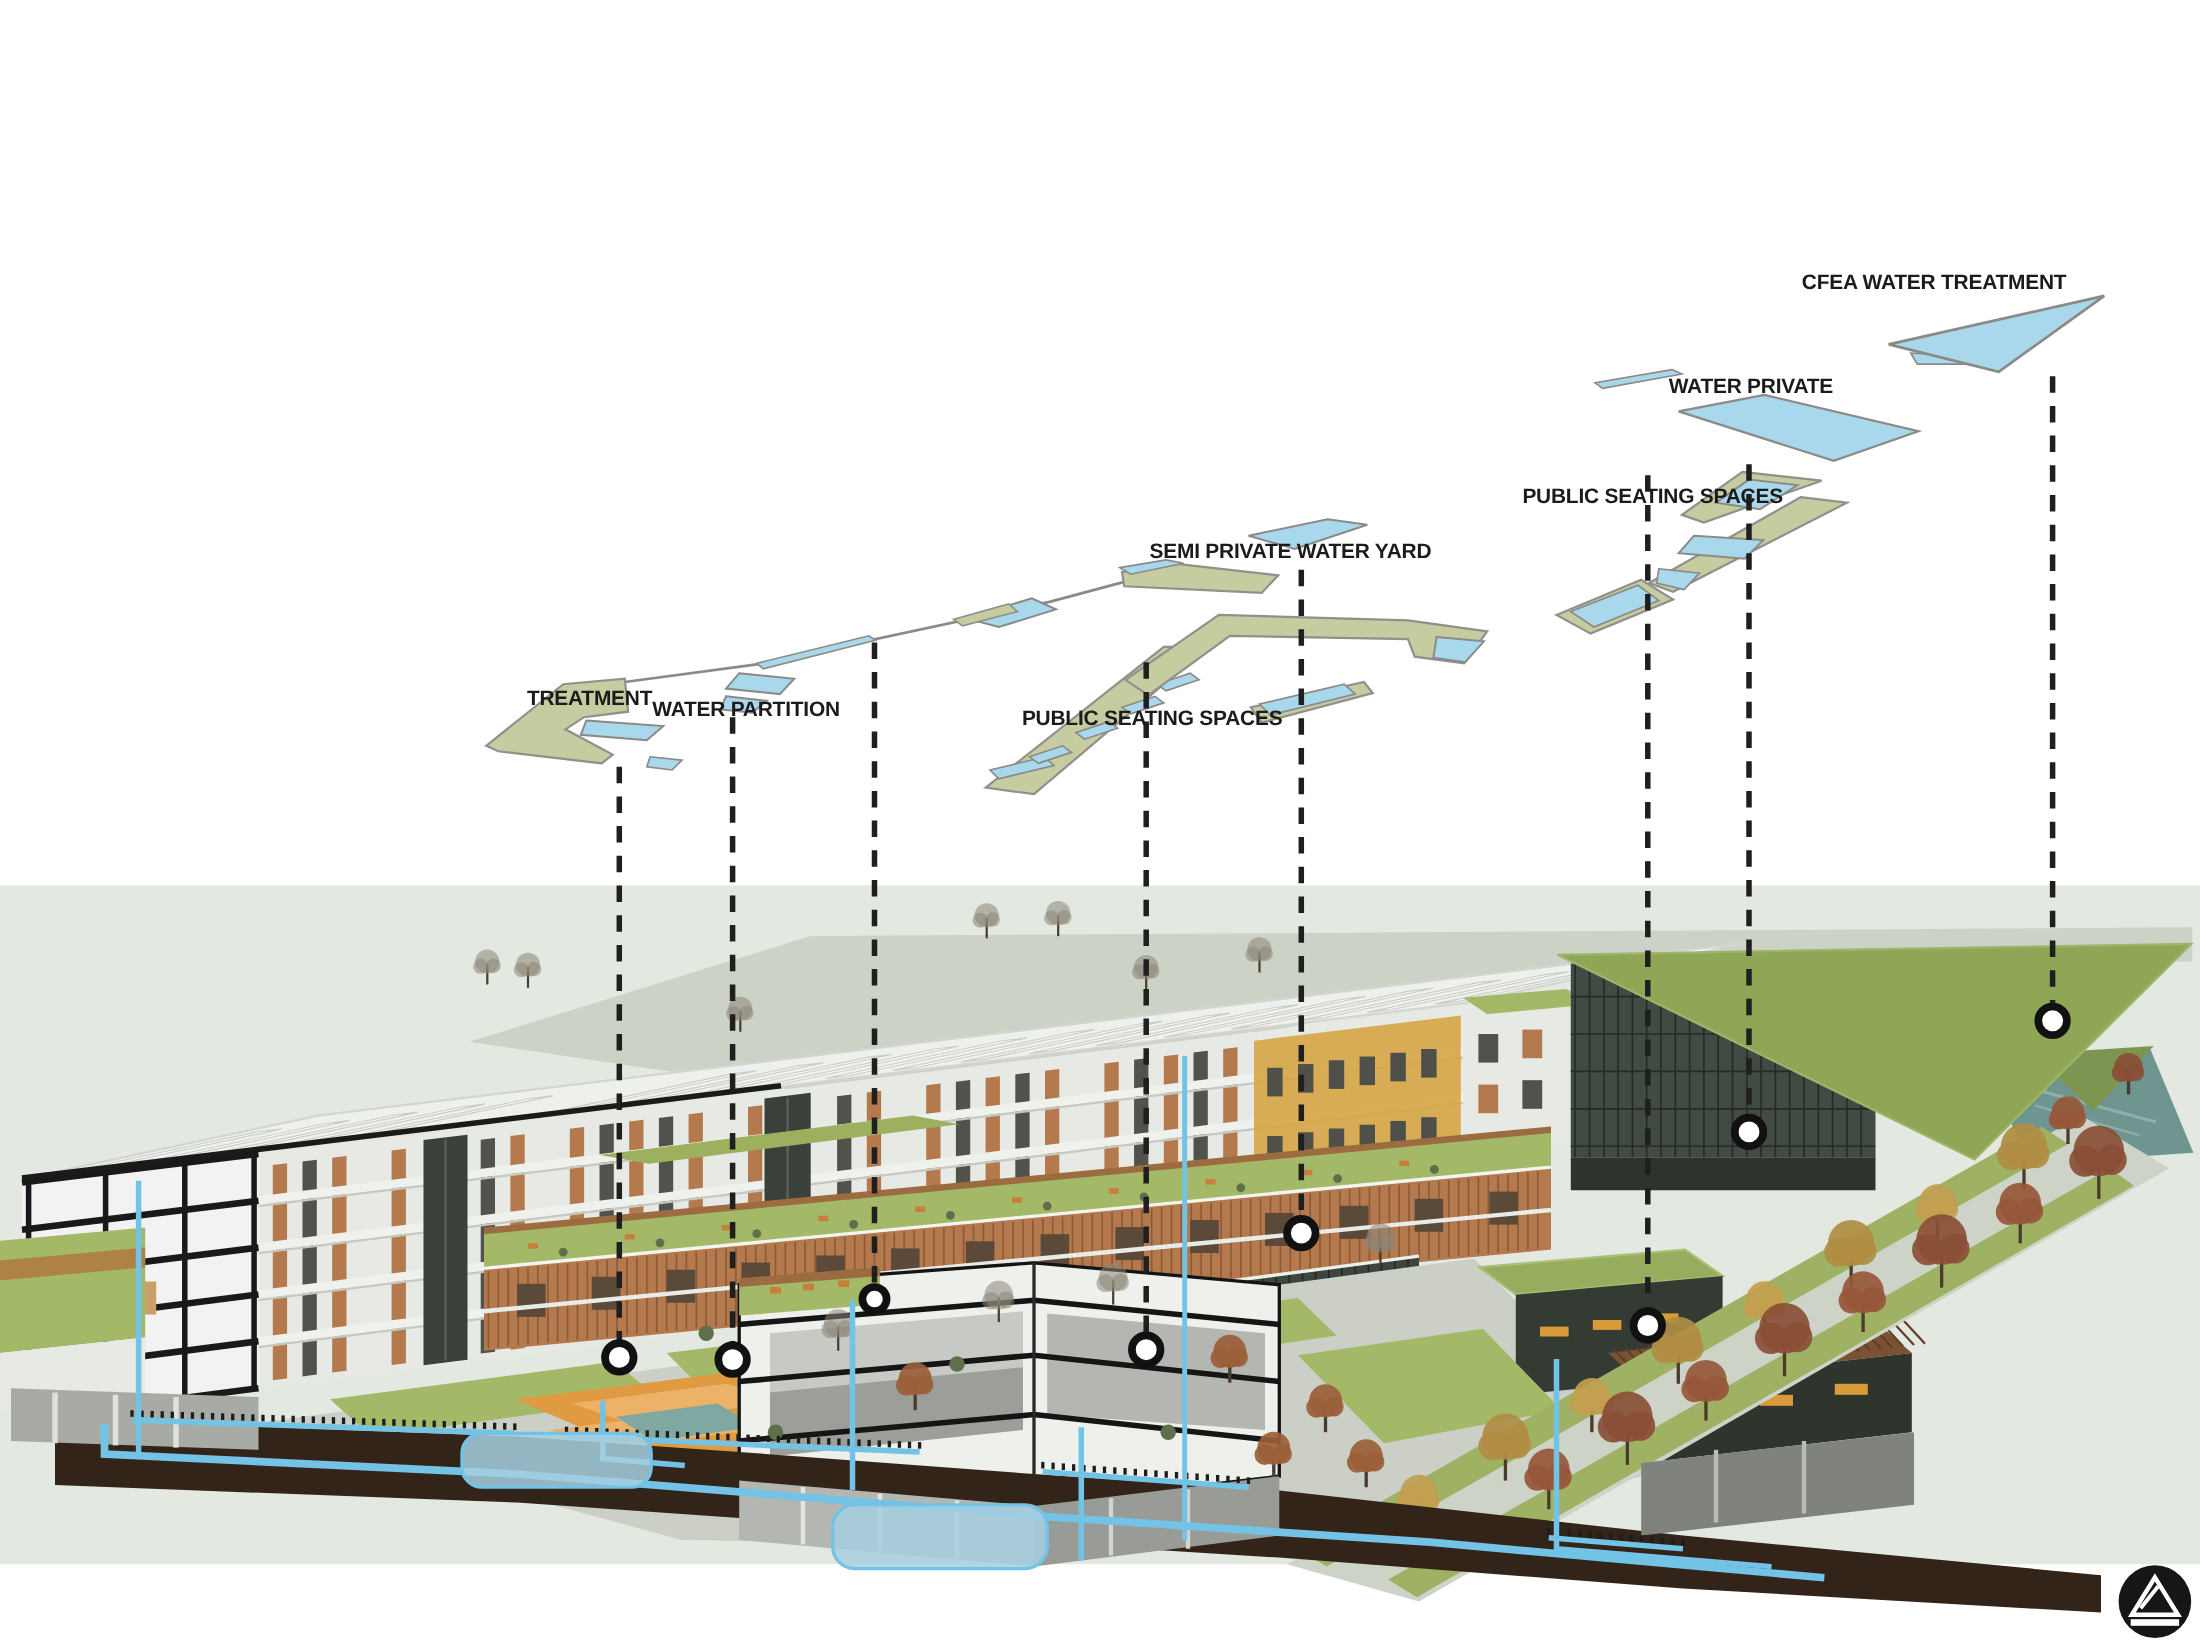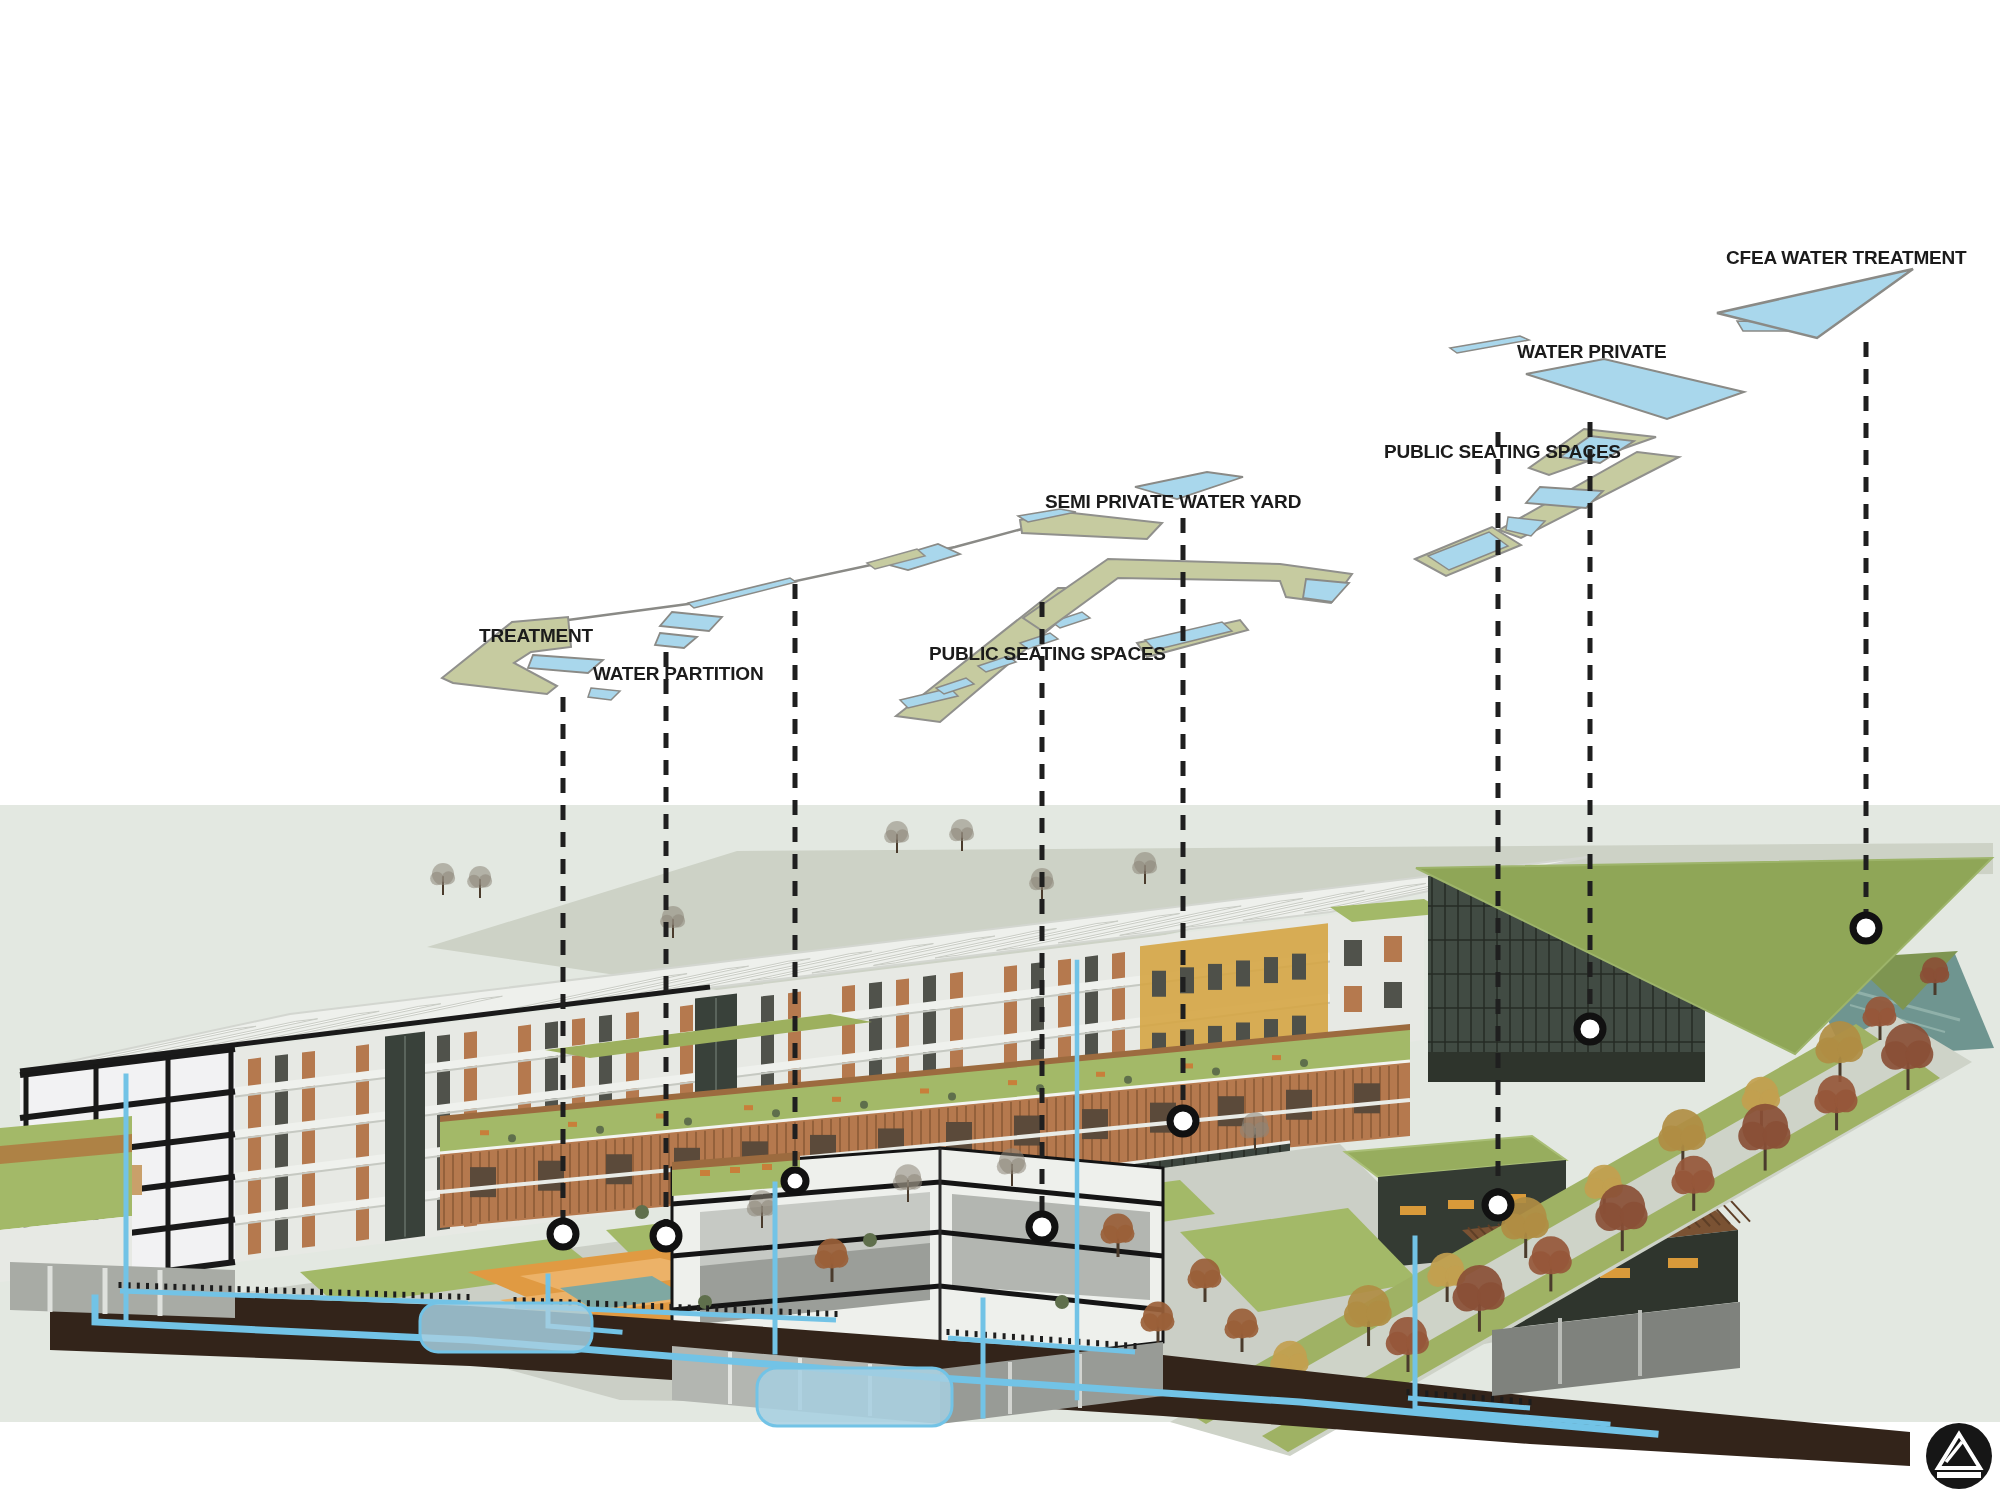--- a/index.html
+++ b/index.html
@@ -856,19 +856,19 @@
 
   <g>
     <circle cx="1959" cy="1456" r="33" fill="#161616"></circle>
     <path d="M1959,1434 L1980,1468 L1938,1468 Z" fill="none" stroke="#ffffff" stroke-width="4"></path>
     <line x1="1946" y1="1462" x2="1962" y2="1442" stroke="#ffffff" stroke-width="3.5"></line>
     <rect x="1937" y="1472" width="44" height="6" fill="#ffffff"></rect>
   </g>
 </svg>
 
   <div class="diagram-label" style="left:479px;top:626px">TREATMENT</div>
-  <div class="diagram-label" style="left:593px;top:664px">WATER PARTITION</div>
+  <div class="diagram-label" style="left:593px;top:636px">WATER PARTITION</div>
   <div class="diagram-label" style="left:929px;top:644px">PUBLIC SEATING SPACES</div>
   <div class="diagram-label" style="left:1045px;top:492px">SEMI PRIVATE WATER YARD</div>
   <div class="diagram-label" style="left:1384px;top:442px">PUBLIC SEATING SPACES</div>
   <div class="diagram-label" style="left:1517px;top:342px">WATER PRIVATE</div>
-  <div class="diagram-label" style="left:1726px;top:248px">CFEA WATER TREATMENT</div>
+  <div class="diagram-label" style="left:1638px;top:248px">CFEA WATER TREATMENT</div>
 </div>
 
 </body></html>

